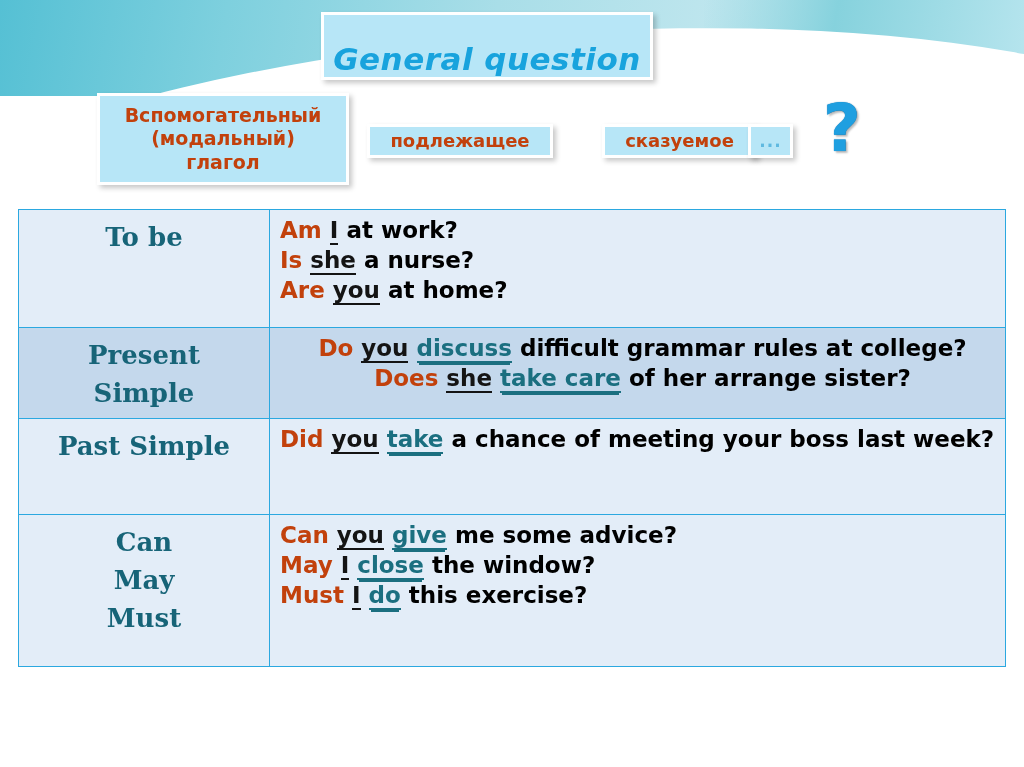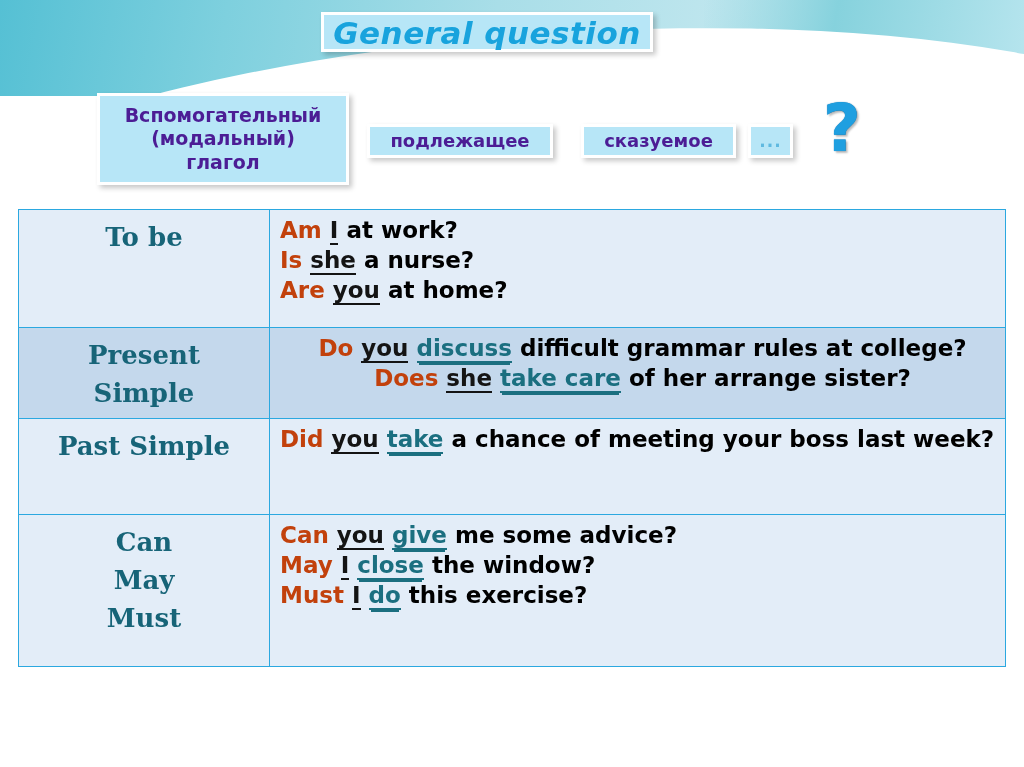--- a/index.html
+++ b/index.html
@@ -77,26 +77,26 @@
     position: absolute;
     right: 0; top: 0;
     width: 320px; height: 96px;
     background: linear-gradient(100deg, rgba(123,205,220,0) 0%, #86d2dd 40%, #b7e5ee 100%);
   }
 
   
   .title-box {
     position: absolute;
     left: 321px; top: 12px;
-    width: 332px; height: 40px;
+    width: 332px; height: 68px;
     background: #b7e6f7;
     border: 3px solid #ffffff;
     box-shadow: 3px 3px 5px rgba(0,0,0,0.22);
     display: flex;
-    align-items: flex-start;
+    align-items: flex-end;
     justify-content: center;
     box-sizing: border-box;
   }
   .title-text {
     font-family: "DejaVu Sans", sans-serif;
     font-size: 31px;
     font-weight: bold;
     font-style: italic;
     color: #18a3dd;
     letter-spacing: 0.5px;
@@ -107,37 +107,37 @@
   .chip {
     position: absolute;
     background: #b7e6f7;
     border: 3px solid #ffffff;
     box-shadow: 3px 3px 5px rgba(0,0,0,0.22);
     display: flex;
     align-items: center;
     justify-content: center;
     box-sizing: border-box;
     text-align: center;
-    color: #4c1d95;
+    color: #c2410c;
     font-family: "DejaVu Sans", sans-serif;
     font-weight: bold;
     font-size: 18px;
     line-height: 1.22;
   }
   #chip-aux {
     left: 97px; top: 93px;
     width: 252px; height: 92px;
     font-size: 19px;
   }
   #chip-subject {
     left: 367px; top: 124px;
     width: 186px; height: 34px;
   }
   #chip-predicate {
-    left: 581px; top: 124px;
+    left: 602px; top: 124px;
     width: 155px; height: 34px;
   }
   #chip-ellipsis {
     left: 748px; top: 124px;
     width: 45px; height: 34px;
     font-size: 17px;
     letter-spacing: 1px;
     color: #5fb9e0;
   }
 

